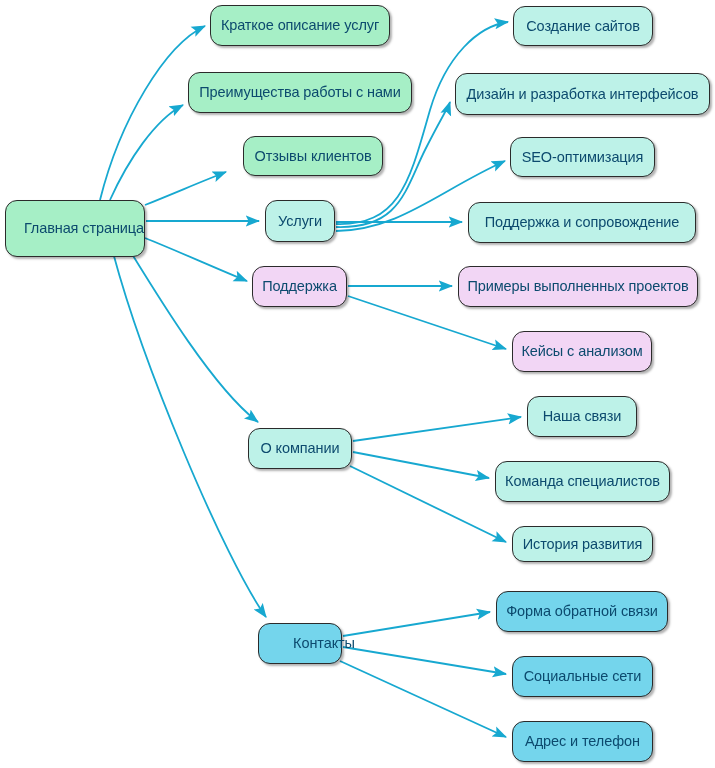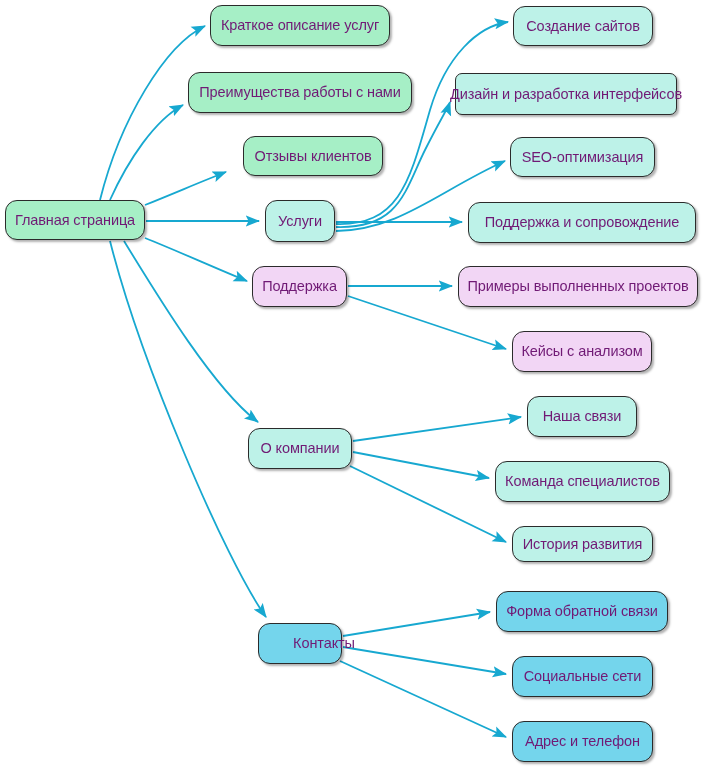--- a/index.html
+++ b/index.html
@@ -26,21 +26,21 @@
     pointer-events: none;
   }
   .node {
     position: absolute;
     box-sizing: border-box;
     display: flex;
     align-items: center;
     justify-content: center;
     border: 1.6px solid #2b2b2b;
     border-radius: 12px;
-    color: #701a75;
+    color: #0c4a6e;
     font-size: 14.5px;
     line-height: 1;
     white-space: nowrap;
     box-shadow: 2px 2px 2.2px rgba(0,0,0,0.30);
     letter-spacing: -0.1px;
   }
   .node-label {
     display: block;
     pointer-events: none;
   }
@@ -75,39 +75,39 @@
         <path d="M 348,296 L 506,349" fill="none" stroke="#17a8d0" stroke-width="1.8" marker-end="url(#arrow)"></path>
         <path d="M 353,441 L 521,417" fill="none" stroke="#17a8d0" stroke-width="1.8" marker-end="url(#arrow)"></path>
         <path d="M 353,452 L 489,478" fill="none" stroke="#17a8d0" stroke-width="1.8" marker-end="url(#arrow)"></path>
         <path d="M 350,466 L 506,542" fill="none" stroke="#17a8d0" stroke-width="1.8" marker-end="url(#arrow)"></path>
         <path d="M 343,636 L 490,612" fill="none" stroke="#17a8d0" stroke-width="1.8" marker-end="url(#arrow)"></path>
         <path d="M 343,647 L 506,674" fill="none" stroke="#17a8d0" stroke-width="1.8" marker-end="url(#arrow)"></path>
         <path d="M 340,661 L 506,737" fill="none" stroke="#17a8d0" stroke-width="1.8" marker-end="url(#arrow)"></path>
       </g>
   </svg>
   <div id="nodes-group">
-      <div class="node fill-green" style="left: 5px; top: 200px; width: 140px; height: 40px;">
+      <div class="node fill-green" style="left: 5px; top: 200px; width: 140px; height: 57px; justify-content: flex-end;">
         <span class="node-label">Главная страница</span>
       </div>
       <div class="node fill-green" style="left: 210px; top: 5px; width: 180px; height: 41px;">
         <span class="node-label">Краткое описание услуг</span>
       </div>
       <div class="node fill-green" style="left: 188px; top: 72px; width: 224px; height: 41px;">
         <span class="node-label">Преимущества работы с нами</span>
       </div>
       <div class="node fill-green" style="left: 243px; top: 136px; width: 140px; height: 40px;">
         <span class="node-label">Отзывы клиентов</span>
       </div>
       <div class="node fill-cyan" style="left: 265px; top: 200px; width: 70px; height: 42px;">
         <span class="node-label">Услуги</span>
       </div>
       <div class="node fill-cyan" style="left: 513px; top: 6px; width: 140px; height: 40px;">
         <span class="node-label">Создание сайтов</span>
       </div>
-      <div class="node fill-cyan" style="left: 455px; top: 73px; width: 222px; height: 42px; border-radius: 7px;">
+      <div class="node fill-cyan" style="left: 455px; top: 73px; width: 255px; height: 42px;">
         <span class="node-label">Дизайн и разработка интерфейсов</span>
       </div>
       <div class="node fill-cyan" style="left: 510px; top: 137px; width: 145px; height: 40px;">
         <span class="node-label">SEO-оптимизация</span>
       </div>
       <div class="node fill-cyan" style="left: 468px; top: 202px; width: 228px; height: 41px;">
         <span class="node-label">Поддержка и сопровождение</span>
       </div>
       <div class="node fill-pink" style="left: 252px; top: 266px; width: 95px; height: 41px;">
         <span class="node-label">Поддержка</span>

